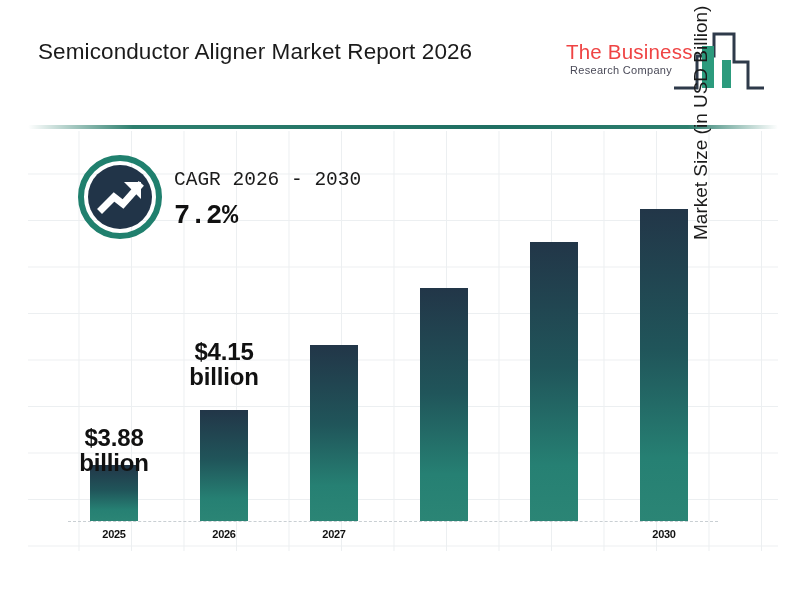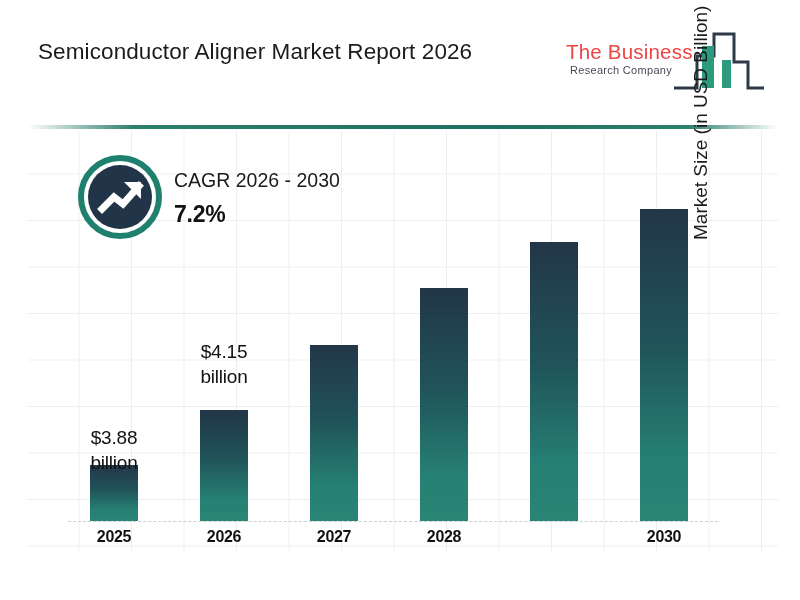--- a/index.html
+++ b/index.html
@@ -114,40 +114,40 @@
   .bar-inner {
     position: absolute;
     left: 0; right: 0; top: 0; bottom: 0;
     background: linear-gradient(to bottom, #223648 0%, #20555a 45%, #268073 80%, #2b8575 100%);
   }
 
   .bar-label {
     position: absolute;
     width: 110px;
     text-align: center;
-    font-size: 19px;
-    font-weight: normal;
+    font-size: 24px;
+    font-weight: bold;
     color: #111111;
     line-height: 25px;
     letter-spacing: -0.2px;
   }
 
   
   #xaxis {
     position: absolute;
     left: 28px;
     top: 528px;
     width: 750px;
     height: 32px;
   }
   .xtick {
     position: absolute;
     width: 110px;
     text-align: center;
-    font-size: 16px;
+    font-size: 11px;
     font-weight: bold;
     color: #111111;
     letter-spacing: -0.3px;
   }
 
   
   #yaxis-title {
     position: absolute;
     left: 690px;
     top: 200px;
@@ -157,38 +157,38 @@
     transform: rotate(-90deg);
     transform-origin: 20px 20px;
     white-space: nowrap;
     text-align: left;
   }
 
   
   #cagr-badge {
     position: absolute;
     left: 78px; top: 155px;
-    width: 300px; height: 86px;
+    width: 300px; height: 86px; font-family: Liberation Mono, monospace;
   }
   #cagr-circle {
     position: absolute;
     left: 0; top: 0;
     width: 84px; height: 84px;
   }
   #cagr-period {
     position: absolute;
     left: 96px; top: 14px;
     font-size: 19.5px;
     color: #1b1b1b;
     white-space: nowrap;
   }
   #cagr-value {
     position: absolute;
     left: 96px; top: 46px;
-    font-size: 23px;
+    font-size: 27px;
     font-weight: bold;
     color: #111111;
     letter-spacing: -0.2px;
     white-space: nowrap;
   }
 </style>
 </head>
 <body>
 
 <div id="page">
@@ -259,19 +259,18 @@
       <polygon points="63,27 63,44 46,27" fill="#ffffff"></polygon>
     </svg>
     <div id="cagr-period">CAGR 2026 - 2030</div>
     <div id="cagr-value">7.2%</div>
   </div>
 
   <div id="xaxis">
     <div class="xtick" style="left:31px;">2025</div>
     <div class="xtick" style="left:141px;">2026</div>
     <div class="xtick" style="left:251px;">2027</div>
-    <div class="xtick" style="left:361px;">2028</div>
     <div class="xtick" style="left:581px;">2030</div>
   </div>
 
   <div id="yaxis-title">Market Size (in USD Billion)</div>
 
 </div>
 
 </body></html>

